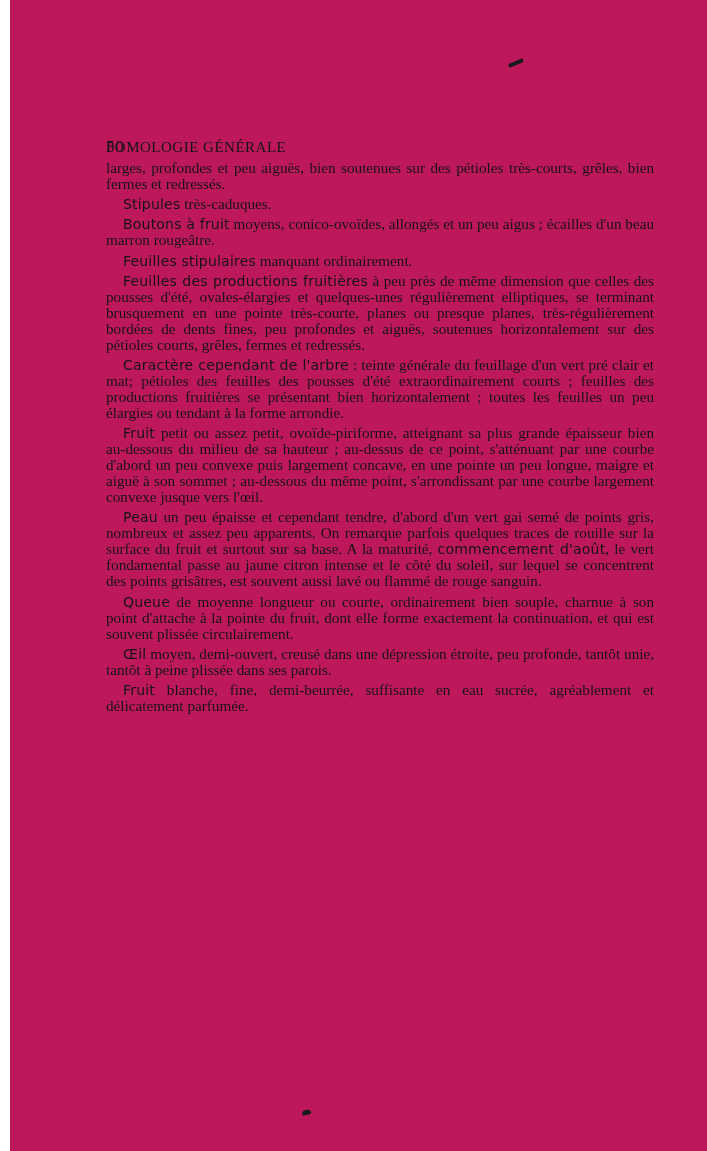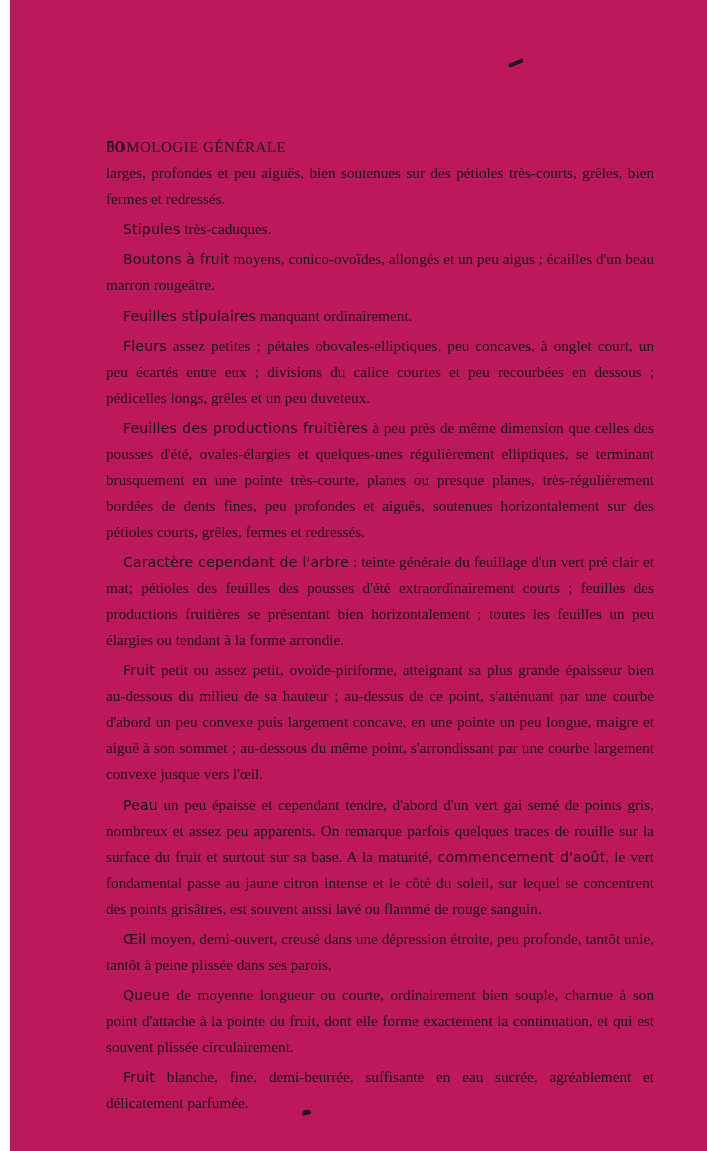--- a/index.html
+++ b/index.html
@@ -57,21 +57,21 @@
       letter-spacing: 0.5px;
       font-family: "Liberation Serif", "DejaVu Serif", serif;
       font-size: 15px;
     }
     .body-text {
       position: absolute;
       left: 96px; top: 160px;
       width: 548px;
       font-family: "Liberation Serif", "DejaVu Serif", serif;
       font-size: 15.2px;
-      line-height: 26px;
+      line-height: 16px;
       text-align: justify;
     }
     .para {
       margin: 0 0 4.2px 0;
       text-indent: 17px;
       hyphens: manual;
     }
     .para.cont {
       text-indent: 0;
     }
@@ -100,39 +100,36 @@
     <p class="para">
       <span class="term">Stipules</span><span> très-caduques.</span>
     </p>
     <p class="para">
       <span class="term">Boutons à fruit</span><span> moyens, conico-ovoïdes, allongés et un peu aigus ; écailles d'un beau marron rougeâtre.</span>
     </p>
     <p class="para">
       <span class="term">Feuilles stipulaires</span><span> manquant ordinairement.</span>
     </p>
     <p class="para">
-      <span class="term">Fleurs</span><span> assez petites ; pétales obovales-elliptiques, peu concaves, à onglet court, un peu écartés entre eux ; divisions du calice courtes et peu recourbées en dessous ; pédicelles longs, grêles et un peu duveteux.</span>
-    </p>
-    <p class="para">
       <span class="term">Feuilles des productions fruitières</span><span> à peu près de même dimension que celles des pousses d'été, ovales-élargies et quelques-unes régulièrement elliptiques, se terminant brusquement en une pointe très-courte, planes ou presque planes, très-régulièrement bordées de dents fines, peu profondes et aiguës, soutenues horizontalement sur des pétioles courts, grêles, fermes et redressés.</span>
     </p>
     <p class="para">
       <span class="term">Caractère cependant de l'arbre</span><span> : teinte générale du feuillage d'un vert pré clair et mat; pétioles des feuilles des pousses d'été extraordinairement courts ; feuilles des productions fruitières se présentant bien horizontalement ; toutes les feuilles un peu élargies ou tendant à la forme arrondie.</span>
     </p>
     <p class="para">
       <span class="term">Fruit</span><span> petit ou assez petit, ovoïde-piriforme, atteignant sa plus grande épaisseur bien au-dessous du milieu de sa hauteur ; au-dessus de ce point, s'atténuant par une courbe d'abord un peu convexe puis largement concave, en une pointe un peu longue, maigre et aiguë à son sommet ; au-dessous du même point, s'arrondissant par une courbe largement convexe jusque vers l'œil.</span>
     </p>
     <p class="para">
       <span class="term">Peau</span><span> un peu épaisse et cependant tendre, d'abord d'un vert gai semé de points gris, nombreux et assez peu apparents. On remarque parfois quelques traces de rouille sur la surface du fruit et surtout sur sa base. A la maturité, </span><span class="term">commencement d'août</span><span>, le vert fondamental passe au jaune citron intense et le côté du soleil, sur lequel se concentrent des points grisâtres, est souvent aussi lavé ou flammé de rouge sanguin.</span>
     </p>
     <p class="para">
-      <span class="term">Œil</span><span> moyen, demi-ouvert, creusé dans une dépression étroite, peu profonde, tantôt unie, tantôt à peine plissée dans ses parois.</span>
+      <span class="term">Queue</span><span> de moyenne longueur ou courte, ordinairement bien souple, charnue à son point d'attache à la pointe du fruit, dont elle forme exactement la continuation, et qui est souvent plissée circulairement.</span>
     </p>
     <p class="para">
-      <span class="term">Queue</span><span> de moyenne longueur ou courte, ordinairement bien souple, charnue à son point d'attache à la pointe du fruit, dont elle forme exactement la continuation, et qui est souvent plissée circulairement.</span>
+      <span class="term">Œil</span><span> moyen, demi-ouvert, creusé dans une dépression étroite, peu profonde, tantôt unie, tantôt à peine plissée dans ses parois.</span>
     </p>
     <p class="para">
       <span class="term">Fruit</span><span> blanche, fine, demi-beurrée, suffisante en eau sucrée, agréablement et délicatement parfumée.</span>
     </p>
   </div>
 
   <div class="speck speck-bottom"></div>
 </div>
 
 </body></html>

